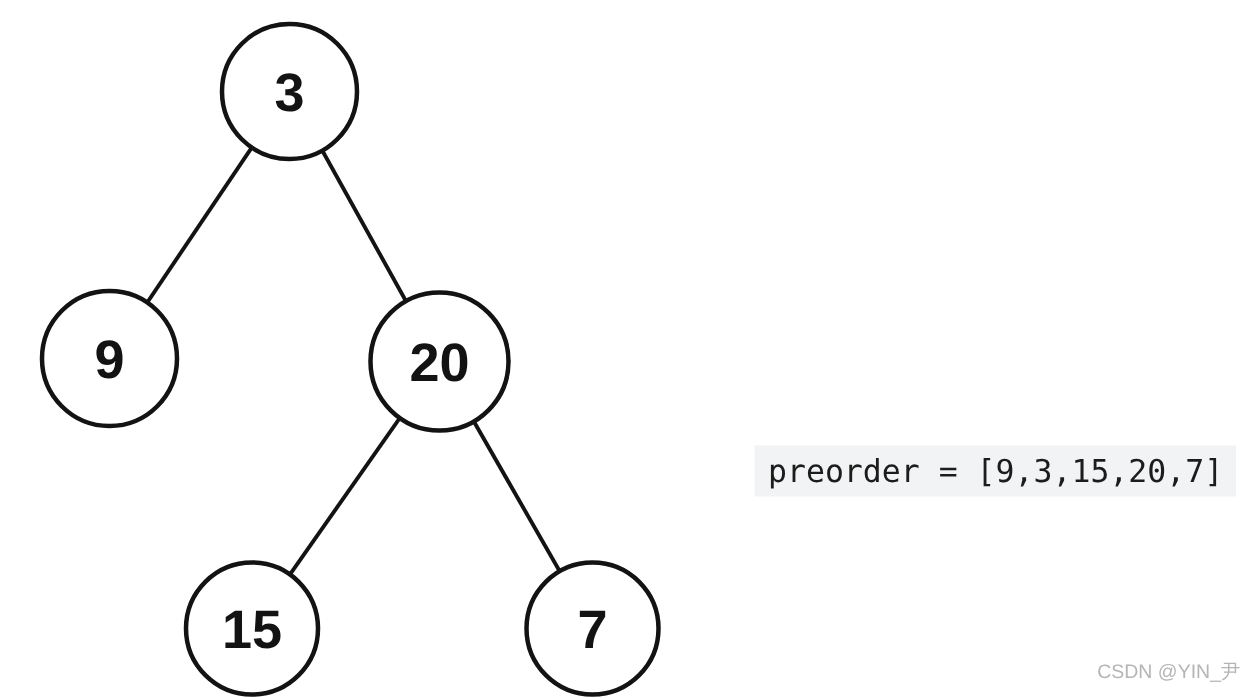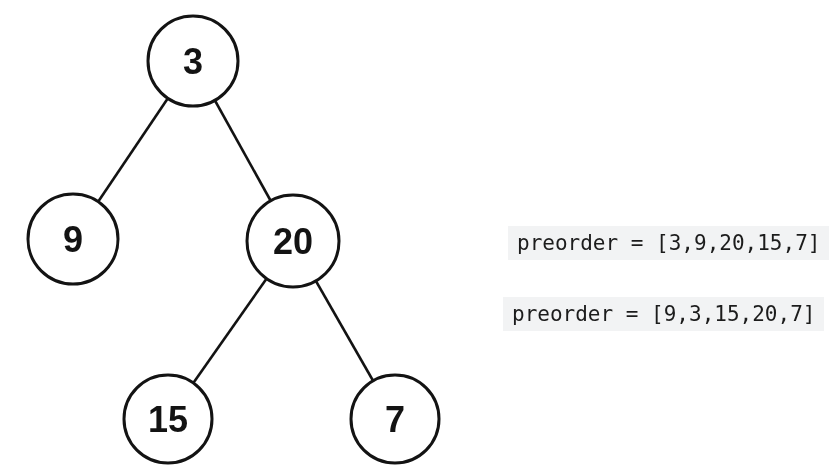--- a/index.html
+++ b/index.html
@@ -89,18 +89,18 @@
       <circle class="tree-node-circle" cx="168" cy="419" r="44"></circle>
       <text class="tree-node-value" x="168" y="432">15</text>
     </g>
 
     <g>
       <circle class="tree-node-circle" cx="395" cy="419" r="44"></circle>
       <text class="tree-node-value" x="395" y="432">7</text>
     </g>
   </svg>
 
-  <div class="code-label preorder">preorder = [3,9,20,15,7]</div>
 
   <div class="code-label inorder">preorder = [9,3,15,20,7]</div>
 
+  <div class="watermark">CSDN @YIN_尹</div>
 
 </div>
 
 </body></html>

